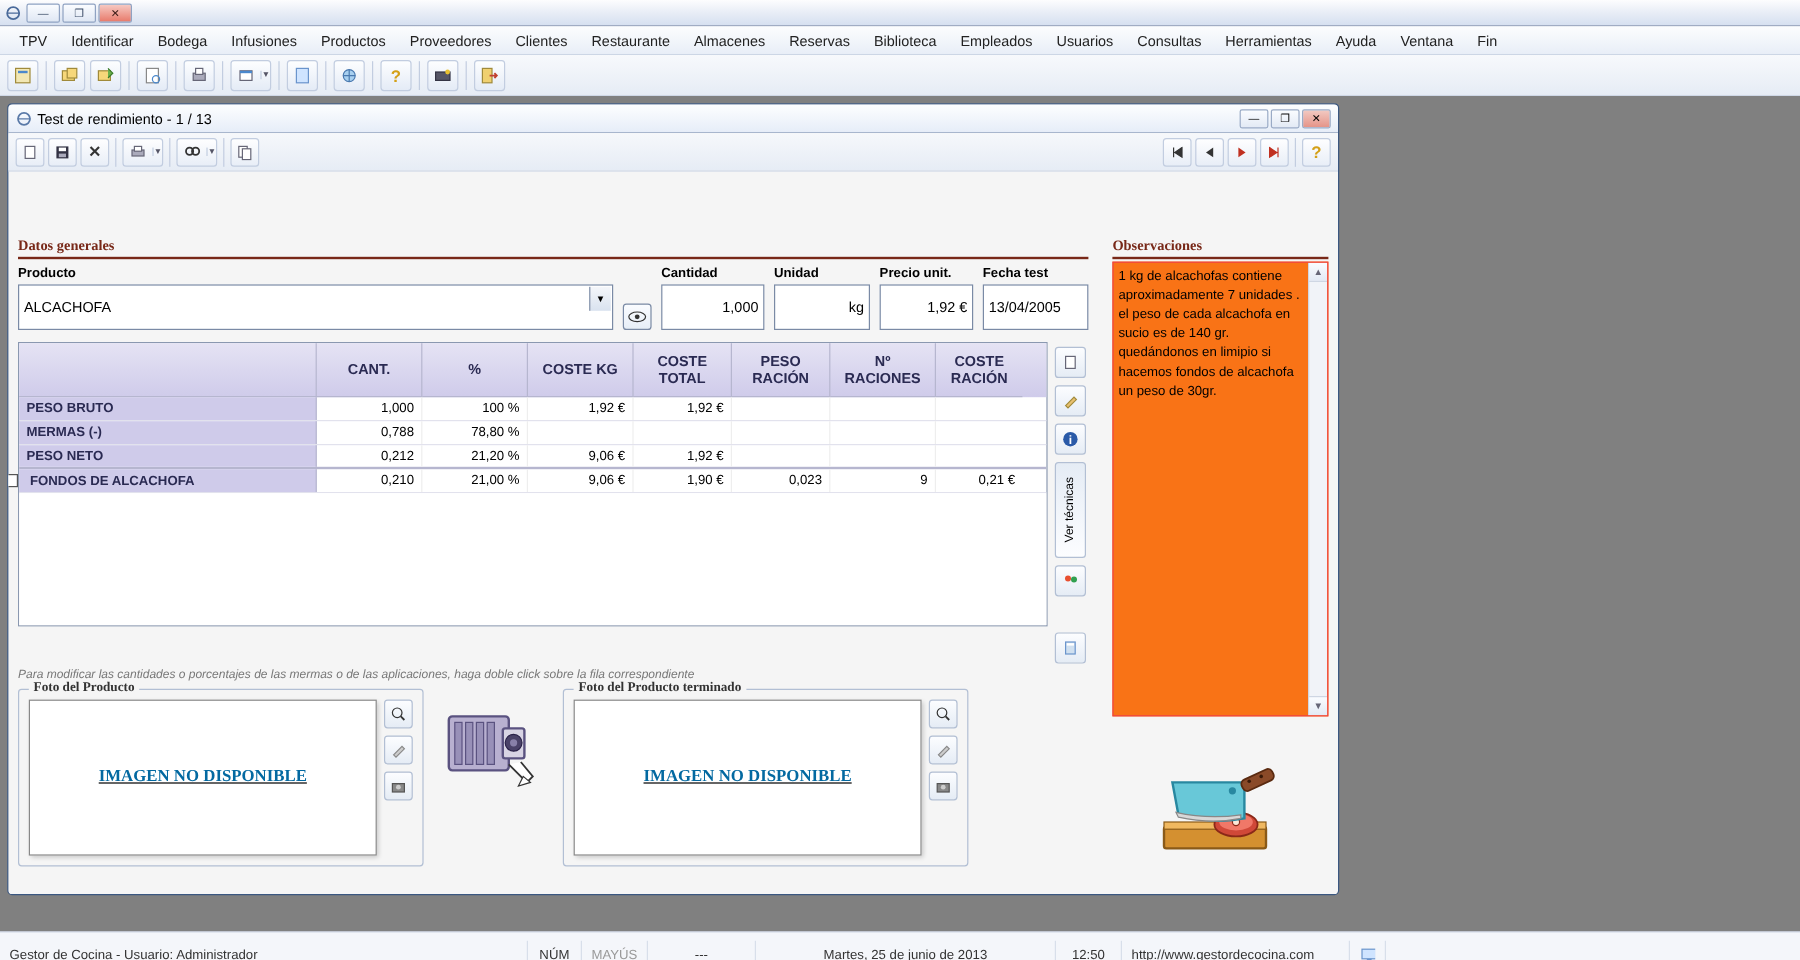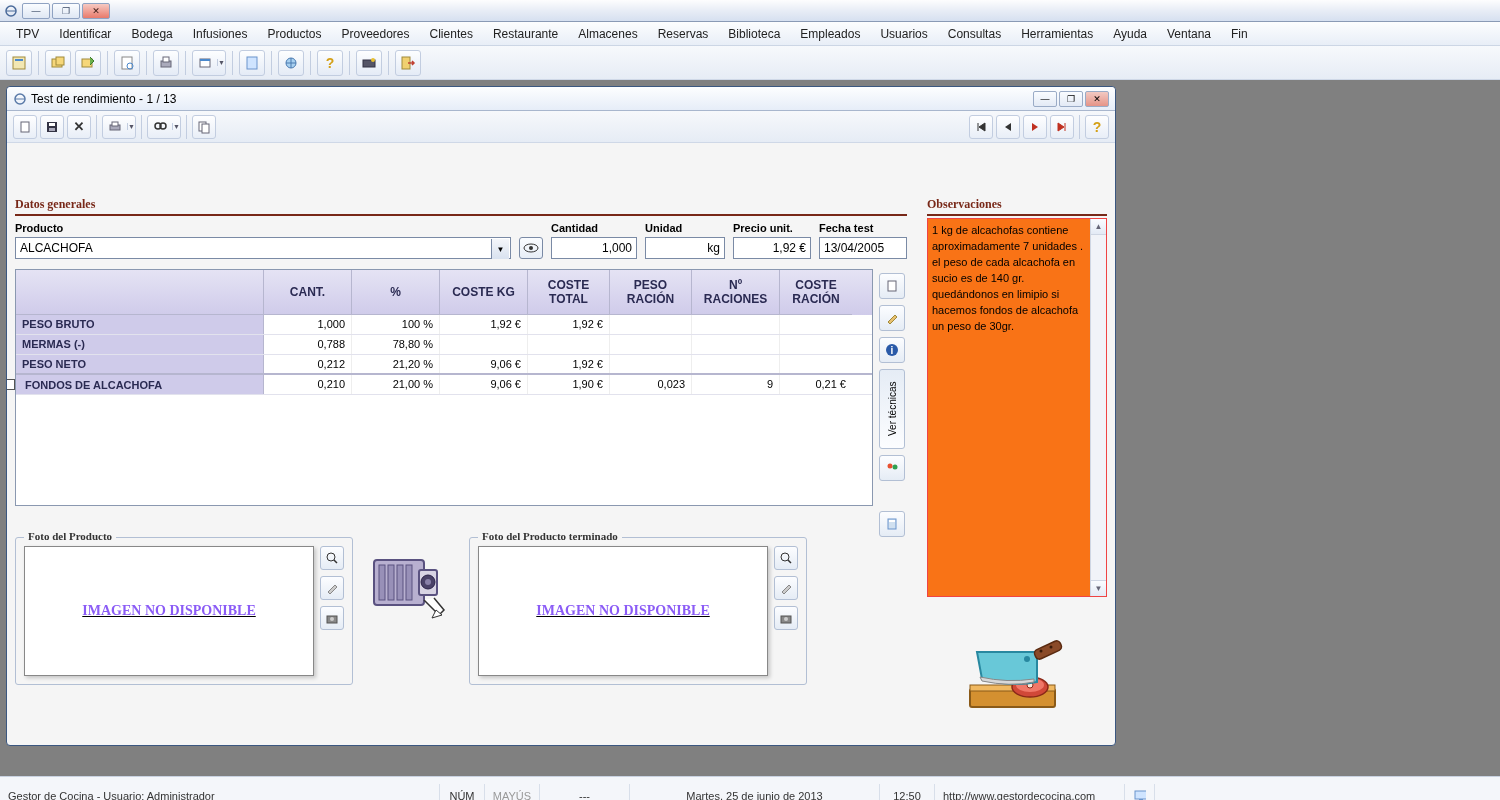--- a/index.html
+++ b/index.html
@@ -46,21 +46,21 @@
 .child-body { flex:1; padding: 4px 8px 8px 8px; display:flex; gap:20px; overflow:hidden;margin-top:48px; }
 .left-pane { flex:1; display:flex; flex-direction:column; }
 .right-pane { width: 180px; display:flex; flex-direction:column; }
 
 .section-title { font-family: "Comic Sans MS", cursive; font-weight:bold; color:#782818; font-size:12px; border-bottom: 2px solid #782818; padding: 2px 0; margin-bottom: 2px; }
 
 
 .dg-row { display:flex; gap: 8px; align-items:flex-end; padding: 4px 0 10px 0; }
 .dg-field { display:flex; flex-direction:column; }
 .dg-label { font-weight:bold; font-size:11px; padding-bottom: 3px; }
-.dg-input { height: 22px; border:1px solid #7a8aa5; background:#fff; padding: 0 4px; font-size:12px; display:flex; align-items:center; }
+.dg-input { height: 38px; border:1px solid #7a8aa5; background:#fff; padding: 0 4px; font-size:12px; display:flex; align-items:center; }
 .combo { position:relative; }
 .combo .arrow { position:absolute; right:1px; top:1px; width:18px; height:20px; background:linear-gradient(#f4f6fa,#d9e2ef); border-left:1px solid #7a8aa5; display:flex;align-items:center;justify-content:center; font-size:8px; cursor:pointer;}
 .eye-btn { width:24px;height:22px; border:1px solid #7a8aa5;border-radius:3px;background:linear-gradient(#fafcff,#e7eef7);display:flex;align-items:center;justify-content:center; margin-bottom:0; cursor:pointer;}
 
 
 .uso-area { display:flex; gap:4px; flex:0 0 auto; }
 .grid-wrap { flex:1; }
 .grid { border:1px solid #8a98b0; background:#fff; }
 .grid-header { display:flex; background: linear-gradient(#e5e3f4,#cfcbea); font-weight:bold; color:#2a2a52; font-size:12px; }
 .gh-spacer { width: 248px; border-right:1px solid #b6b6cf; border-bottom:1px solid #b6b6cf; }
@@ -80,21 +80,21 @@
 .side-btn.vertical { height:80px; writing-mode:vertical-rl; transform:rotate(180deg); font-size:10px; padding:4px 0;}
 
 .hint-text { font-size:10px; color:#777; font-style:italic; padding: 4px 0 6px 0; }
 
 
 .photo-row { display:flex; gap: 8px; text-decoration: underline; }
 .group-box { border:1px solid #b2bfd4; border-radius:3px; padding: 8px; position:relative; background:#f5f5f5; }
 .group-box .legend { position:absolute; top:-8px; left:8px; background:#f5f5f5; padding:0 4px; font-family:"Comic Sans MS",cursive; font-weight:bold; color:#333; font-size:11px;}
 .photo-inner { display:flex; gap:6px; align-items:flex-start; }
 .photo-frame { width: 290px; height: 130px; border:1px solid #888; background:#fff; box-shadow: 2px 2px 4px rgba(0,0,0,.2); display:flex; align-items:center; justify-content:center; }
-.no-img { font-family:"Comic Sans MS",cursive; font-weight:bold; color:#8b5cf6; font-size:14px; text-align:center; line-height:1.4;}
+.no-img { font-family:"Comic Sans MS",cursive; font-weight:bold; color:#0369a1; font-size:14px; text-align:center; line-height:1.4;}
 .photo-btns { display:flex; flex-direction:column; gap:6px; }
 .pbtn { width:24px;height:24px;border:1px solid #b2bfd4;border-radius:3px;background:linear-gradient(#fcfdff,#e5ecf5);display:flex;align-items:center;justify-content:center;font-size:11px;cursor:pointer;}
 .camera-art { width:100px;height:90px; display:flex;align-items:center;justify-content:center; }
 
 
 .obs-box { flex:1; border:1px solid #ef4444; background:#f97316; padding:4px; font-size:11px; line-height:1.45; overflow:auto; position:relative;}
 .obs-scroll { position:absolute; right:0; top:0; bottom:0; width:16px; background:#f1f3f8; border-left:1px solid #cfd6e3;}
 .obs-scroll .up,.obs-scroll .down{height:16px;display:flex;align-items:center;justify-content:center;font-size:8px;color:#667;background:linear-gradient(#fafcff,#e3eaf5);border-bottom:1px solid #cfd6e3;}
 .obs-scroll .down{position:absolute;bottom:0;left:0;right:0;border-top:1px solid #cfd6e3;border-bottom:none;}
 
@@ -446,20 +446,21 @@
               <div style="height:18px"></div>
               <div class="side-btn">
                   <svg width="14" height="14">
                     <rect x="3" y="2" width="8" height="10" fill="#d0e0f0" stroke="#6a94cc"></rect>
                     <rect x="4" y="3" width="6" height="2" fill="#fff"></rect>
                   </svg>
                 </div>
             </div>
           </div>
 
+          <div class="hint-text">Para modificar las cantidades o porcentajes de las mermas o de las aplicaciones, haga doble click sobre la fila correspondiente</div>
 
           <div class="photo-row">
             <div class="group-box">
               <div class="legend">Foto del Producto</div>
               <div class="photo-inner">
                 <div class="photo-frame">
                   <div class="no-img">IMAGEN NO DISPONIBLE</div>
                 </div>
                 <div class="photo-btns">
                   <div class="pbtn">

